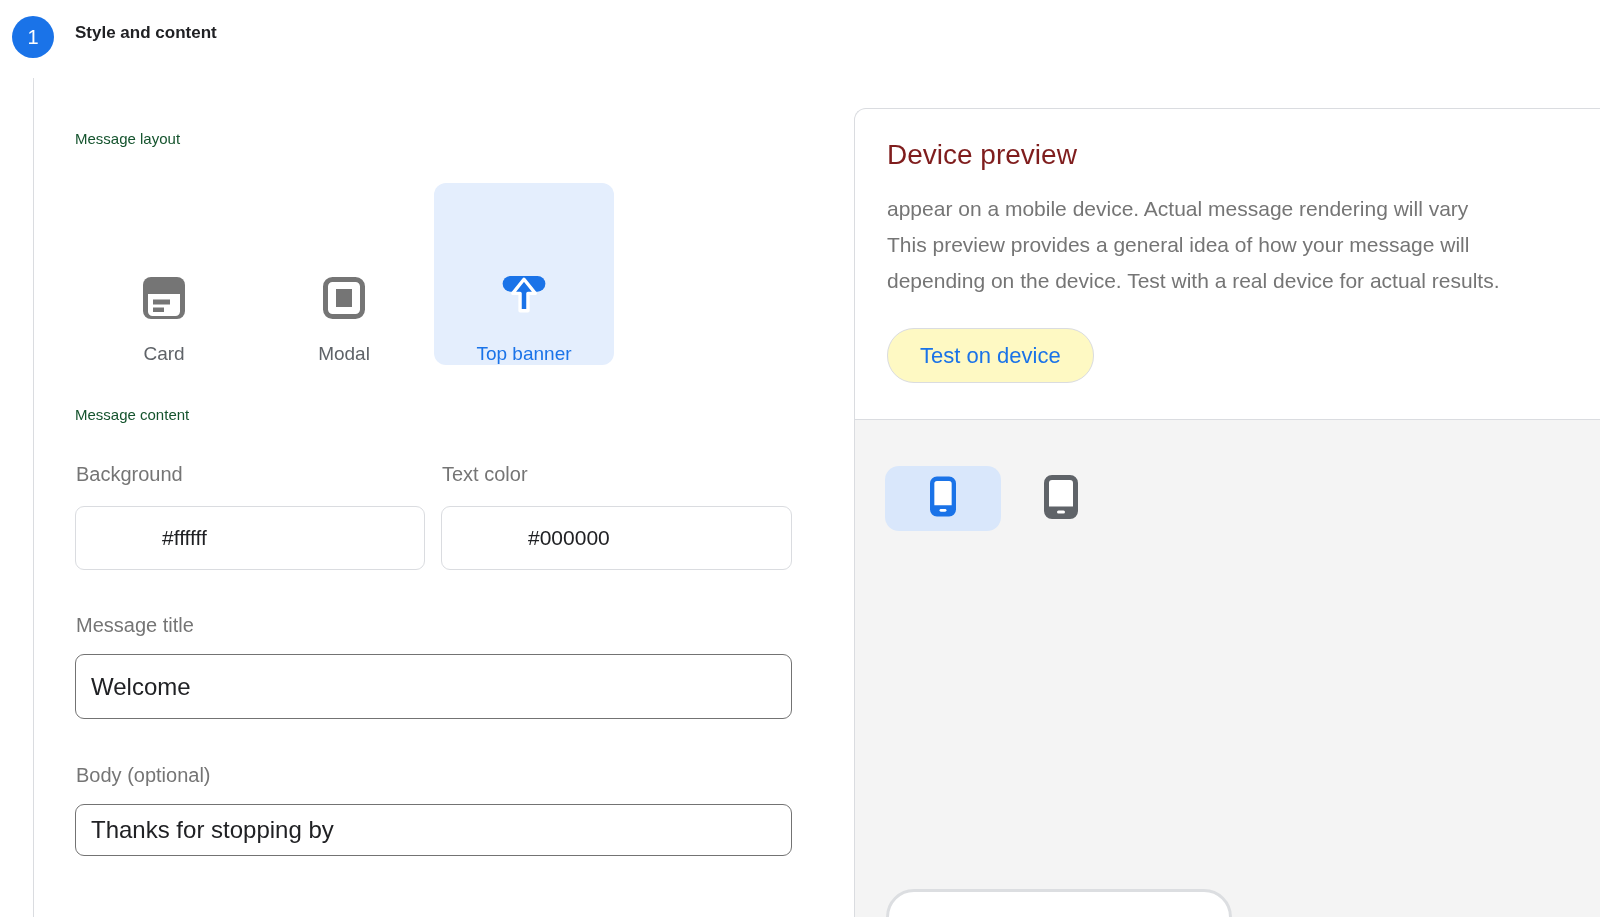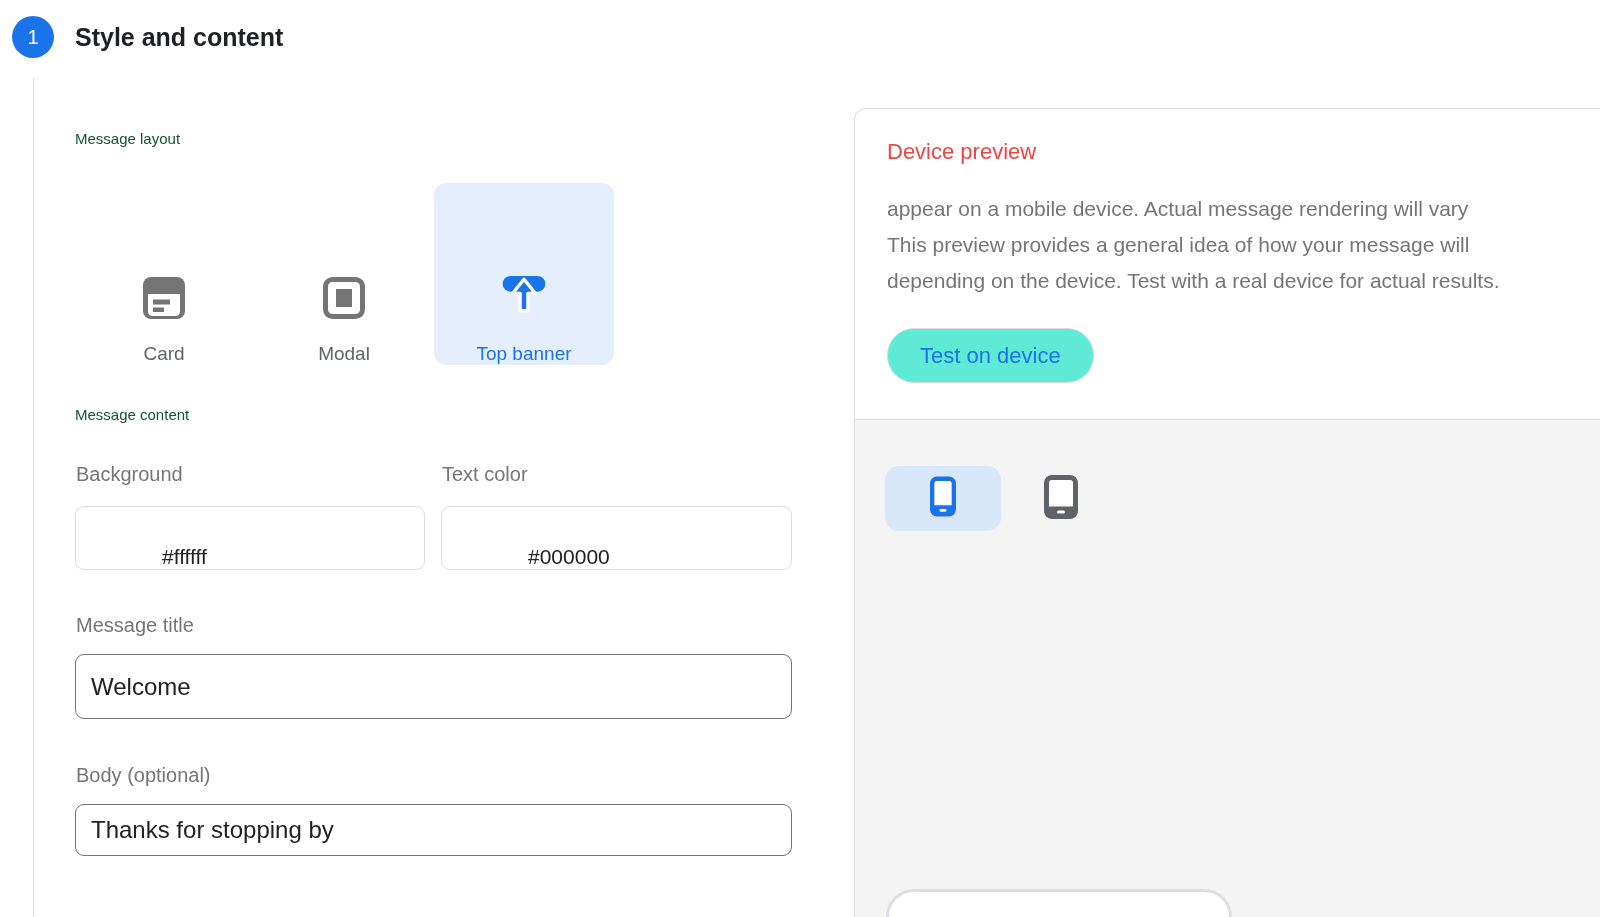--- a/index.html
+++ b/index.html
@@ -12,40 +12,40 @@
   }
   .abs { position: absolute; }
 
   
   .step-circle {
     left: 12px; top: 16px; width: 42px; height: 42px;
     border-radius: 50%; background: #1a73e8;
     color: #fff; font-size: 20px; font-weight: 500;
     display: flex; align-items: center; justify-content: center;
   }
-  .step-title { left: 75px; top: 23px; font-size: 25px; font-weight: 700; color: #202124; }
+  .step-title { left: 75px; top: 23px; font-size: 17px; font-weight: 700; color: #202124; }
   .stepper-line { left: 33px; top: 78px; width: 1px; height: 839px; background: #dadce0; }
 
   
   .section-label { font-size: 15px; color: #14532d; }
   .field-label { font-size: 20px; color: #757575; }
 
   .tiles { left: 74px; top: 183px; display: flex; }
   .tile {
     width: 180px; height: 182px; border-radius: 22px;
     display: flex; flex-direction: column; align-items: center; justify-content: flex-end;
     gap: 17px; cursor: pointer; background: transparent;
   }
   .tile .tile-label { font-size: 19px; font-weight: 500; color: #5f6368; }
   .tile.selected { background: #e4eefd; border-radius: 12px; }
   .tile.selected .tile-label { color: #1a73e8; }
 
   .color-field {
     height: 64px; border: 1px solid #dadce0; border-radius: 9px;
-    background: #fff; display: flex; align-items: flex-end; overflow: hidden;
+    background: #fff; display: flex; align-items: center; overflow: hidden;
   }
   .swatch { width: 65px; flex: 0 0 65px; }
   .swatch.bordered { border-right: 1px solid #dadce0; }
   .color-field input {
     flex: 1; border: none; outline: none; background: transparent;
     font-family: inherit; font-size: 21px; color: #202124; padding-left: 21px; min-width: 0;
   }
   .text-input {
     border: 1px solid #737373; border-radius: 9px; background: #fff;
   }
@@ -54,25 +54,25 @@
     font-family: inherit; font-size: 24px; color: #202124; padding: 0 15px;
   }
 
   
   .preview-card {
     left: 854px; top: 108px; width: 746px; height: 809px;
     background: #fff; border-top: 1px solid #dadce0; border-left: 1px solid #dadce0;
     border-top-left-radius: 12px; overflow: hidden;
   }
   .preview-card-header { position: relative; height: 310px; }
-  .dp-title { left: 32px; top: 30px; font-size: 22px; color: #ef4444; }
+  .dp-title { left: 32px; top: 30px; font-size: 28px; color: #7f1d1d; }
   .dp-desc { left: 32px; top: 82px; font-size: 21px; color: #757575; line-height: 36px; }
   .test-btn {
     left: 32px; top: 219px; height: 55px; padding: 0 32px;
-    border: 1px solid #dadce0; border-radius: 27px; background: #5eead4;
+    border: 1px solid #dadce0; border-radius: 27px; background: #fef9c3;
     font-family: inherit; font-size: 22px; font-weight: 500; color: #1a73e8;
     display: flex; align-items: center; cursor: pointer;
   }
   .preview-gray {
     position: relative; height: 499px; background: #f4f4f4; border-top: 1px solid #dadce0;
   }
   .toggle-btn {
     width: 116px; height: 65px; border-radius: 14px;
     display: flex; align-items: center; justify-content: center; cursor: pointer;
   }

